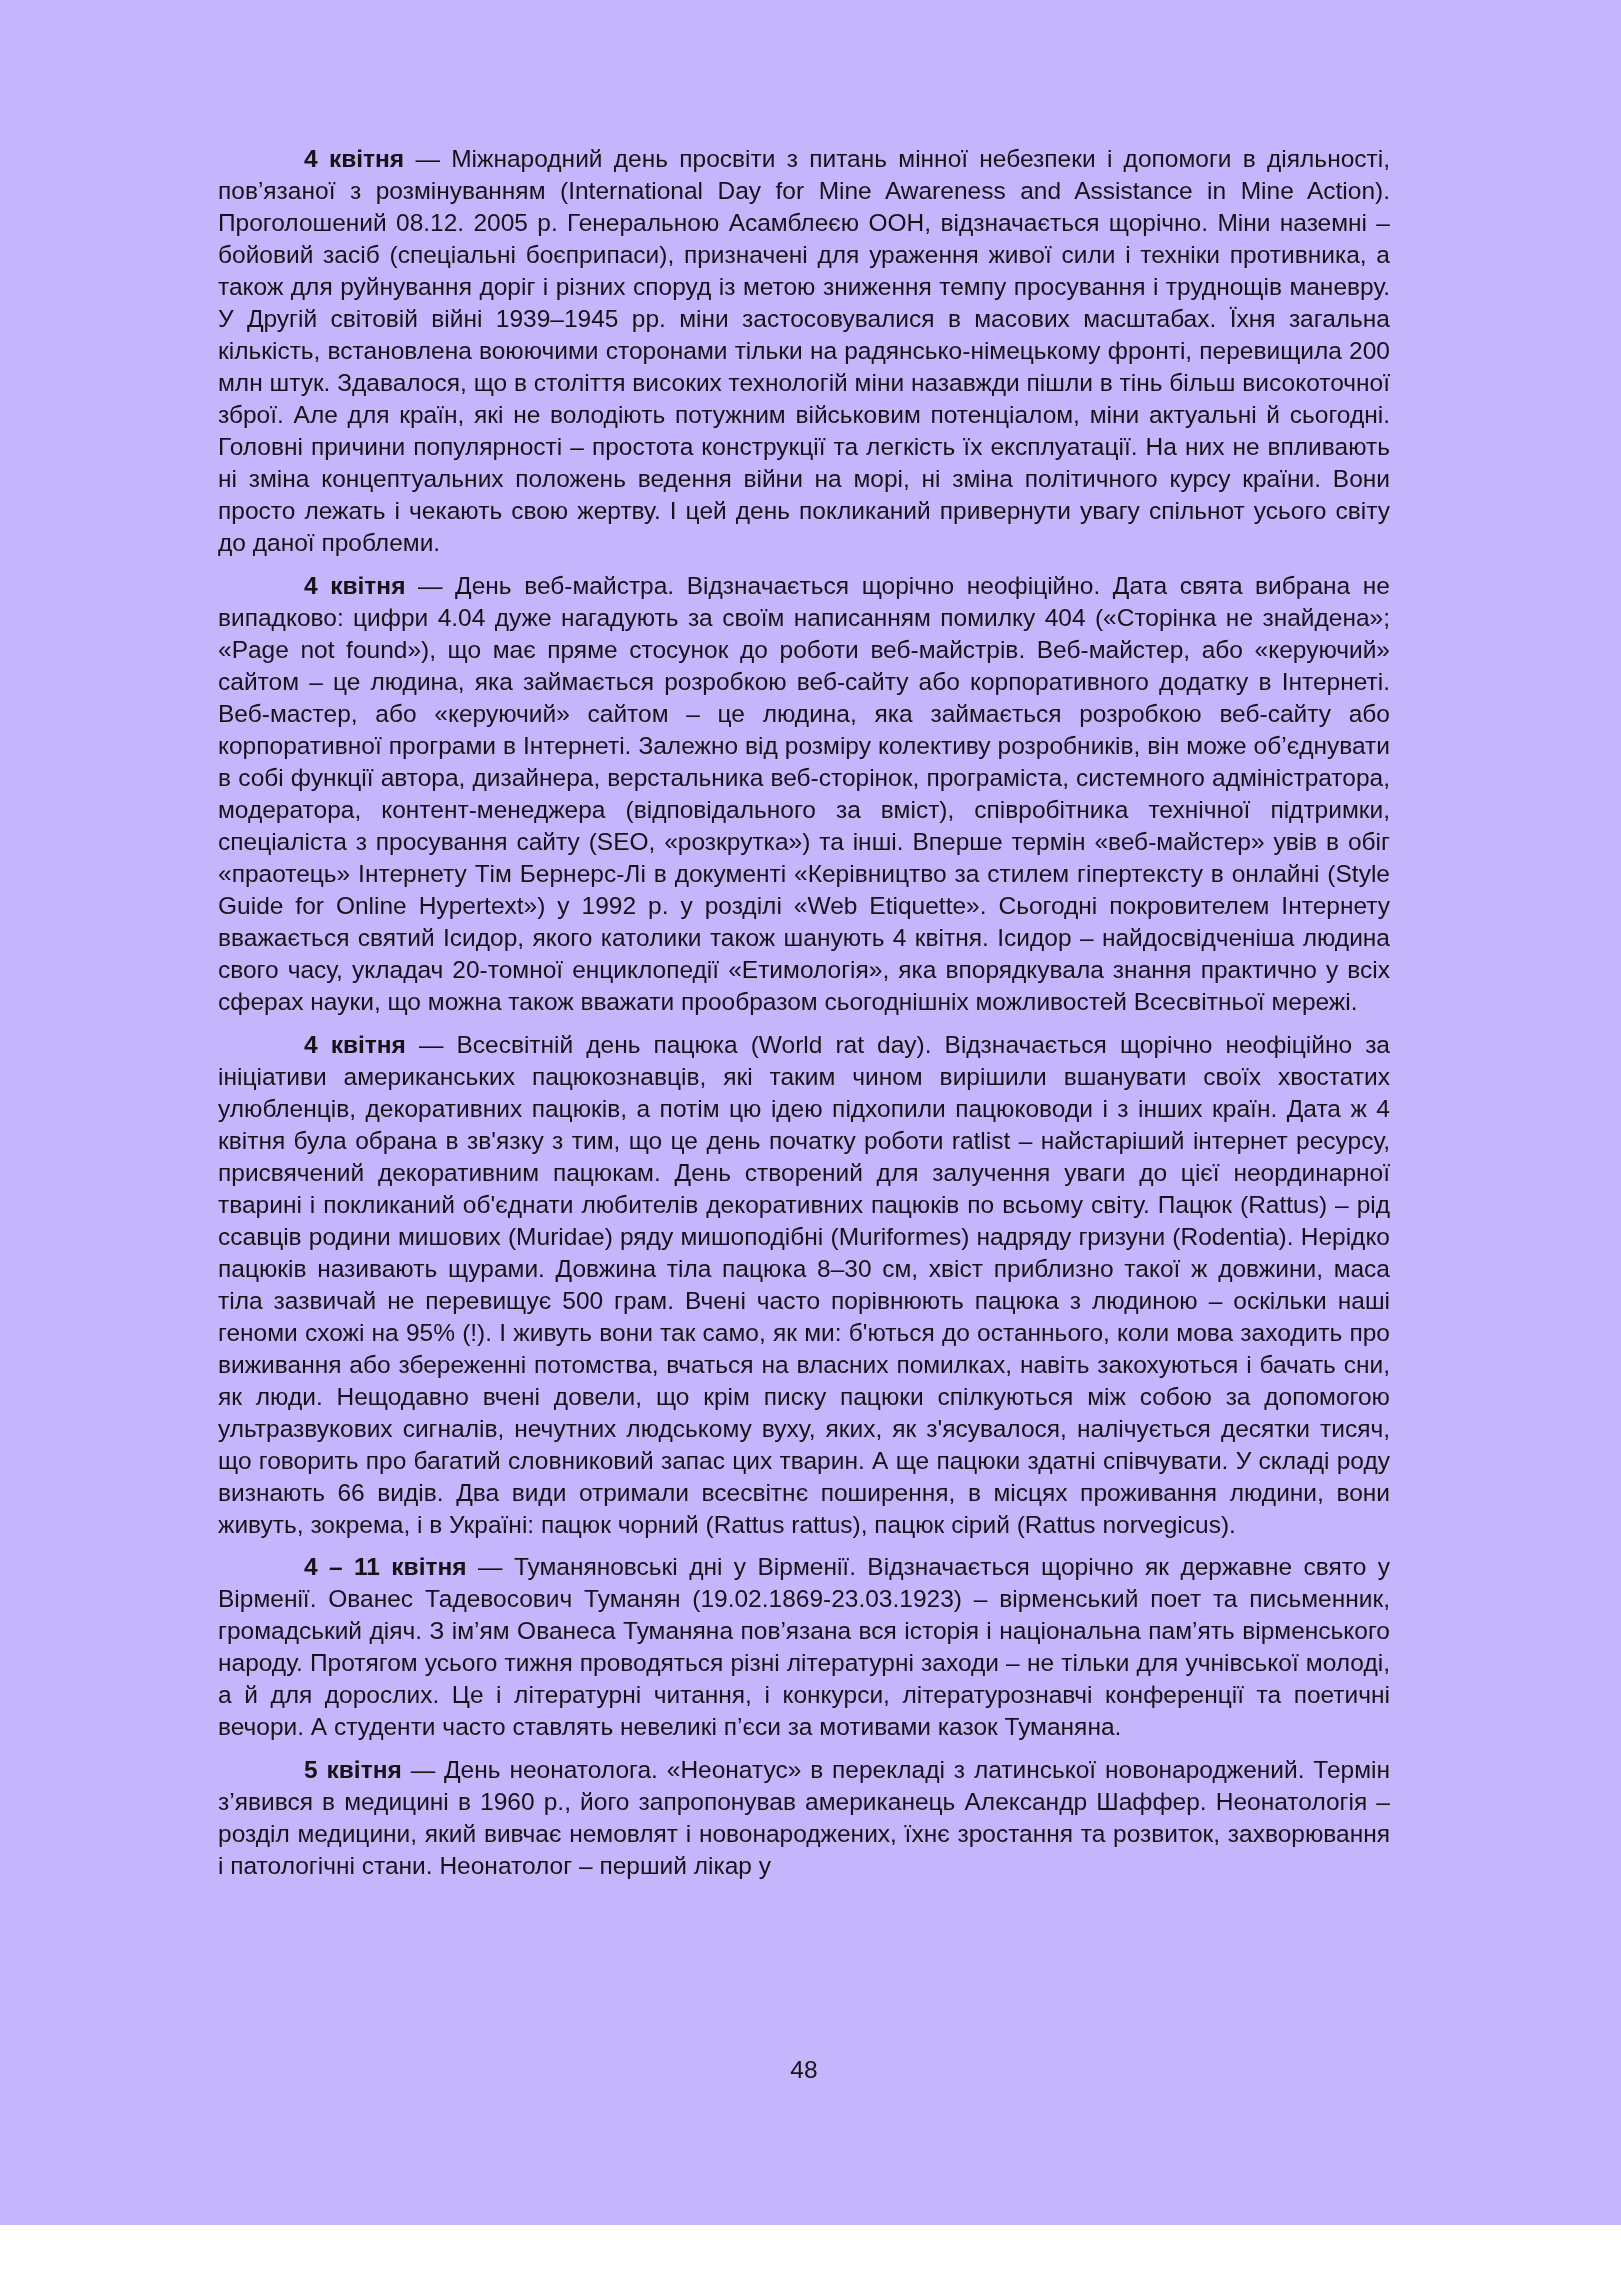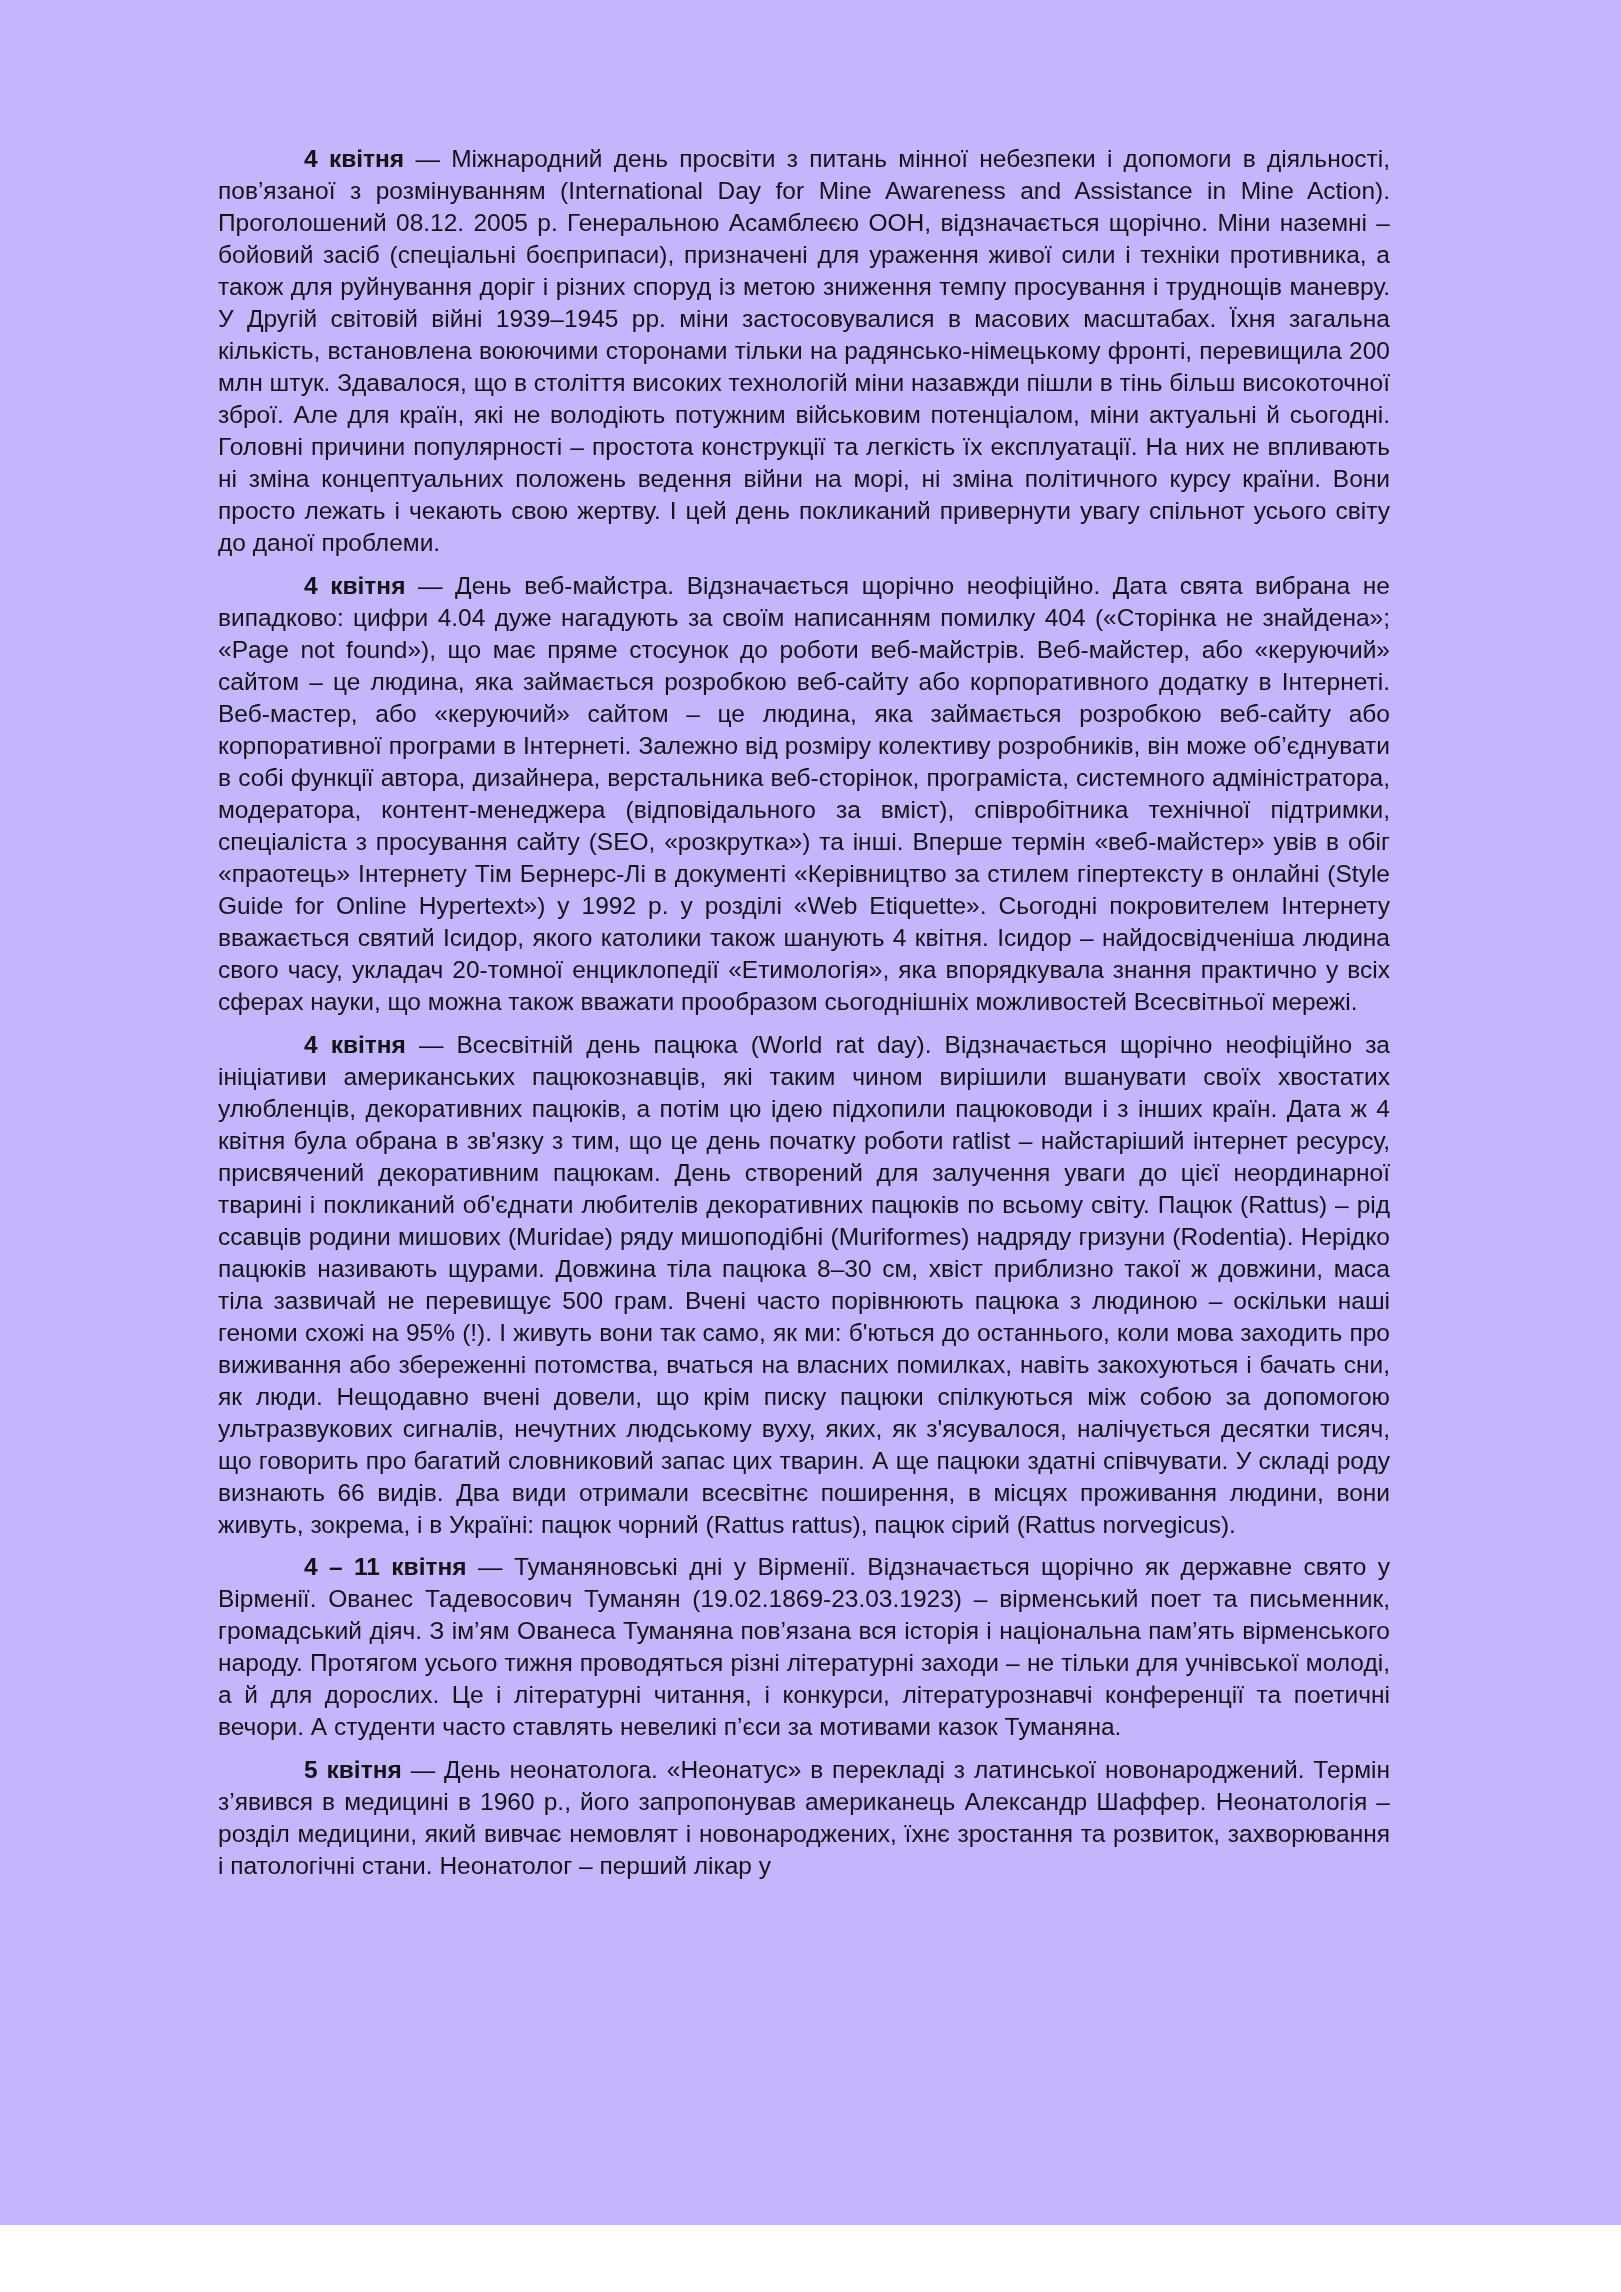--- a/index.html
+++ b/index.html
@@ -50,14 +50,15 @@
 <body>
 
 <div class="page">
   <div class="text-block" id="paragraphs">
       <p class="para"><span class="lead">4 квітня</span><span class="text-run"> — Міжнародний день просвіти з питань мінної небезпеки і допомоги в діяльності, пов’язаної з розмінуванням (International Day for Mine Awareness and Assistance in Mine Action). Проголошений 08.12. 2005 р. Генеральною Асамблеєю ООН, відзначається щорічно. Міни наземні – бойовий засіб (спеціальні боєприпаси), призначені для ураження живої сили і техніки противника, а також для руйнування доріг і різних споруд із метою зниження темпу просування і труднощів маневру. У Другій світовій війні 1939–1945 рр. міни застосовувалися в масових масштабах. Їхня загальна кількість, встановлена воюючими сторонами тільки на радянсько-німецькому фронті, перевищила 200 млн штук. Здавалося, що в століття високих технологій міни назавжди пішли в тінь більш високоточної зброї. Але для країн, які не володіють потужним військовим потенціалом, міни актуальні й сьогодні. Головні причини популярності – простота конструкції та легкість їх експлуатації. На них не впливають ні зміна концептуальних положень ведення війни на морі, ні зміна політичного курсу країни. Вони просто лежать і чекають свою жертву. І цей день покликаний привернути увагу спільнот усього світу до даної проблеми.</span></p>
       <p class="para"><span class="lead">4 квітня</span><span class="text-run"> — День веб-майстра. Відзначається щорічно неофіційно. Дата свята вибрана не випадково: цифри 4.04 дуже нагадують за своїм написанням помилку 404 («Сторінка не знайдена»; «Page not found»), що має пряме стосунок до роботи веб-майстрів. Веб-майстер, або «керуючий» сайтом – це людина, яка займається розробкою веб-сайту або корпоративного додатку в Інтернеті. Веб-мастер, або «керуючий» сайтом – це людина, яка займається розробкою веб-сайту або корпоративної програми в Інтернеті. Залежно від розміру колективу розробників, він може об’єднувати в собі функції автора, дизайнера, верстальника веб-сторінок, програміста, системного адміністратора, модератора, контент-менеджера (відповідального за вміст), співробітника технічної підтримки, спеціаліста з просування сайту (SEO, «розкрутка») та інші. Вперше термін «веб-майстер» увів в обіг «праотець» Інтернету Тім Бернерс-Лі в документі «Керівництво за стилем гіпертексту в онлайні (Style Guide for Online Hypertext») у 1992 р. у розділі «Web Etiquette». Сьогодні покровителем Інтернету вважається святий Ісидор, якого католики також шанують 4 квітня. Ісидор – найдосвідченіша людина свого часу, укладач 20-томної енциклопедії «Етимологія», яка впорядкувала знання практично у всіх сферах науки, що можна також вважати прообразом сьогоднішніх можливостей Всесвітньої мережі.</span></p>
       <p class="para"><span class="lead">4 квітня</span><span class="text-run"> — Всесвітній день пацюка (World rat day). Відзначається щорічно неофіційно за ініціативи американських пацюкознавців, які таким чином вирішили вшанувати своїх хвостатих улюбленців, декоративних пацюків, а потім цю ідею підхопили пацюководи і з інших країн. Дата ж 4 квітня була обрана в зв'язку з тим, що це день початку роботи ratlist – найстаріший інтернет ресурсу, присвячений декоративним пацюкам. День створений для залучення уваги до цієї неординарної тварині і покликаний об'єднати любителів декоративних пацюків по всьому світу. Пацюк (</span><span class="italic">Rattus</span><span class="text-run">) – рід ссавців родини мишових (Muridae) ряду мишоподібні (Muriformes) надряду гризуни (Rodentia). Нерідко пацюків називають щурами. Довжина тіла пацюка 8–30 см, хвіст приблизно такої ж довжини, маса тіла зазвичай не перевищує 500 грам. Вчені часто порівнюють пацюка з людиною – оскільки наші геноми схожі на 95% (!). І живуть вони так само, як ми: б'ються до останнього, коли мова заходить про виживання або збереженні потомства, вчаться на власних помилках, навіть закохуються і бачать сни, як люди. Нещодавно вчені довели, що крім писку пацюки спілкуються між собою за допомогою ультразвукових сигналів, нечутних людському вуху, яких, як з'ясувалося, налічується десятки тисяч, що говорить про багатий словниковий запас цих тварин. А ще пацюки здатні співчувати. У складі роду визнають 66 видів. Два види отримали всесвітнє поширення, в місцях проживання людини, вони живуть, зокрема, і в Україні: пацюк чорний (</span><span class="italic">Rattus rattus</span><span class="text-run">), пацюк сірий (</span><span class="italic">Rattus norvegicus</span><span class="text-run">).</span></p>
       <p class="para"><span class="lead">4 – 11 квітня</span><span class="text-run"> — Туманяновські дні у Вірменії. Відзначається щорічно як державне свято у Вірменії. Ованес Тадевосович Туманян (19.02.1869-23.03.1923) – вірменський поет та письменник, громадський діяч. З ім’ям Ованеса Туманяна пов’язана вся історія і національна пам’ять вірменського народу. Протягом усього тижня проводяться різні літературні заходи – не тільки для учнівської молоді, а й для дорослих. Це і літературні читання, і конкурси, літературознавчі конференції та поетичні вечори. А студенти часто ставлять невеликі п’єси за мотивами казок Туманяна.</span></p>
       <p class="para"><span class="lead">5 квітня</span><span class="text-run"> — День неонатолога. «Неонатус» в перекладі з латинської новонароджений. Термін з’явився в медицині в 1960 р., його запропонував американець Александр Шаффер. Неонатологія – розділ медицини, який вивчає немовлят і новонароджених, їхнє зростання та розвиток, захворювання і патологічні стани. Неонатолог – перший лікар у</span></p>
     </div>
+  <div class="page-number">48</div>
 </div>
 
 
 </body></html>

